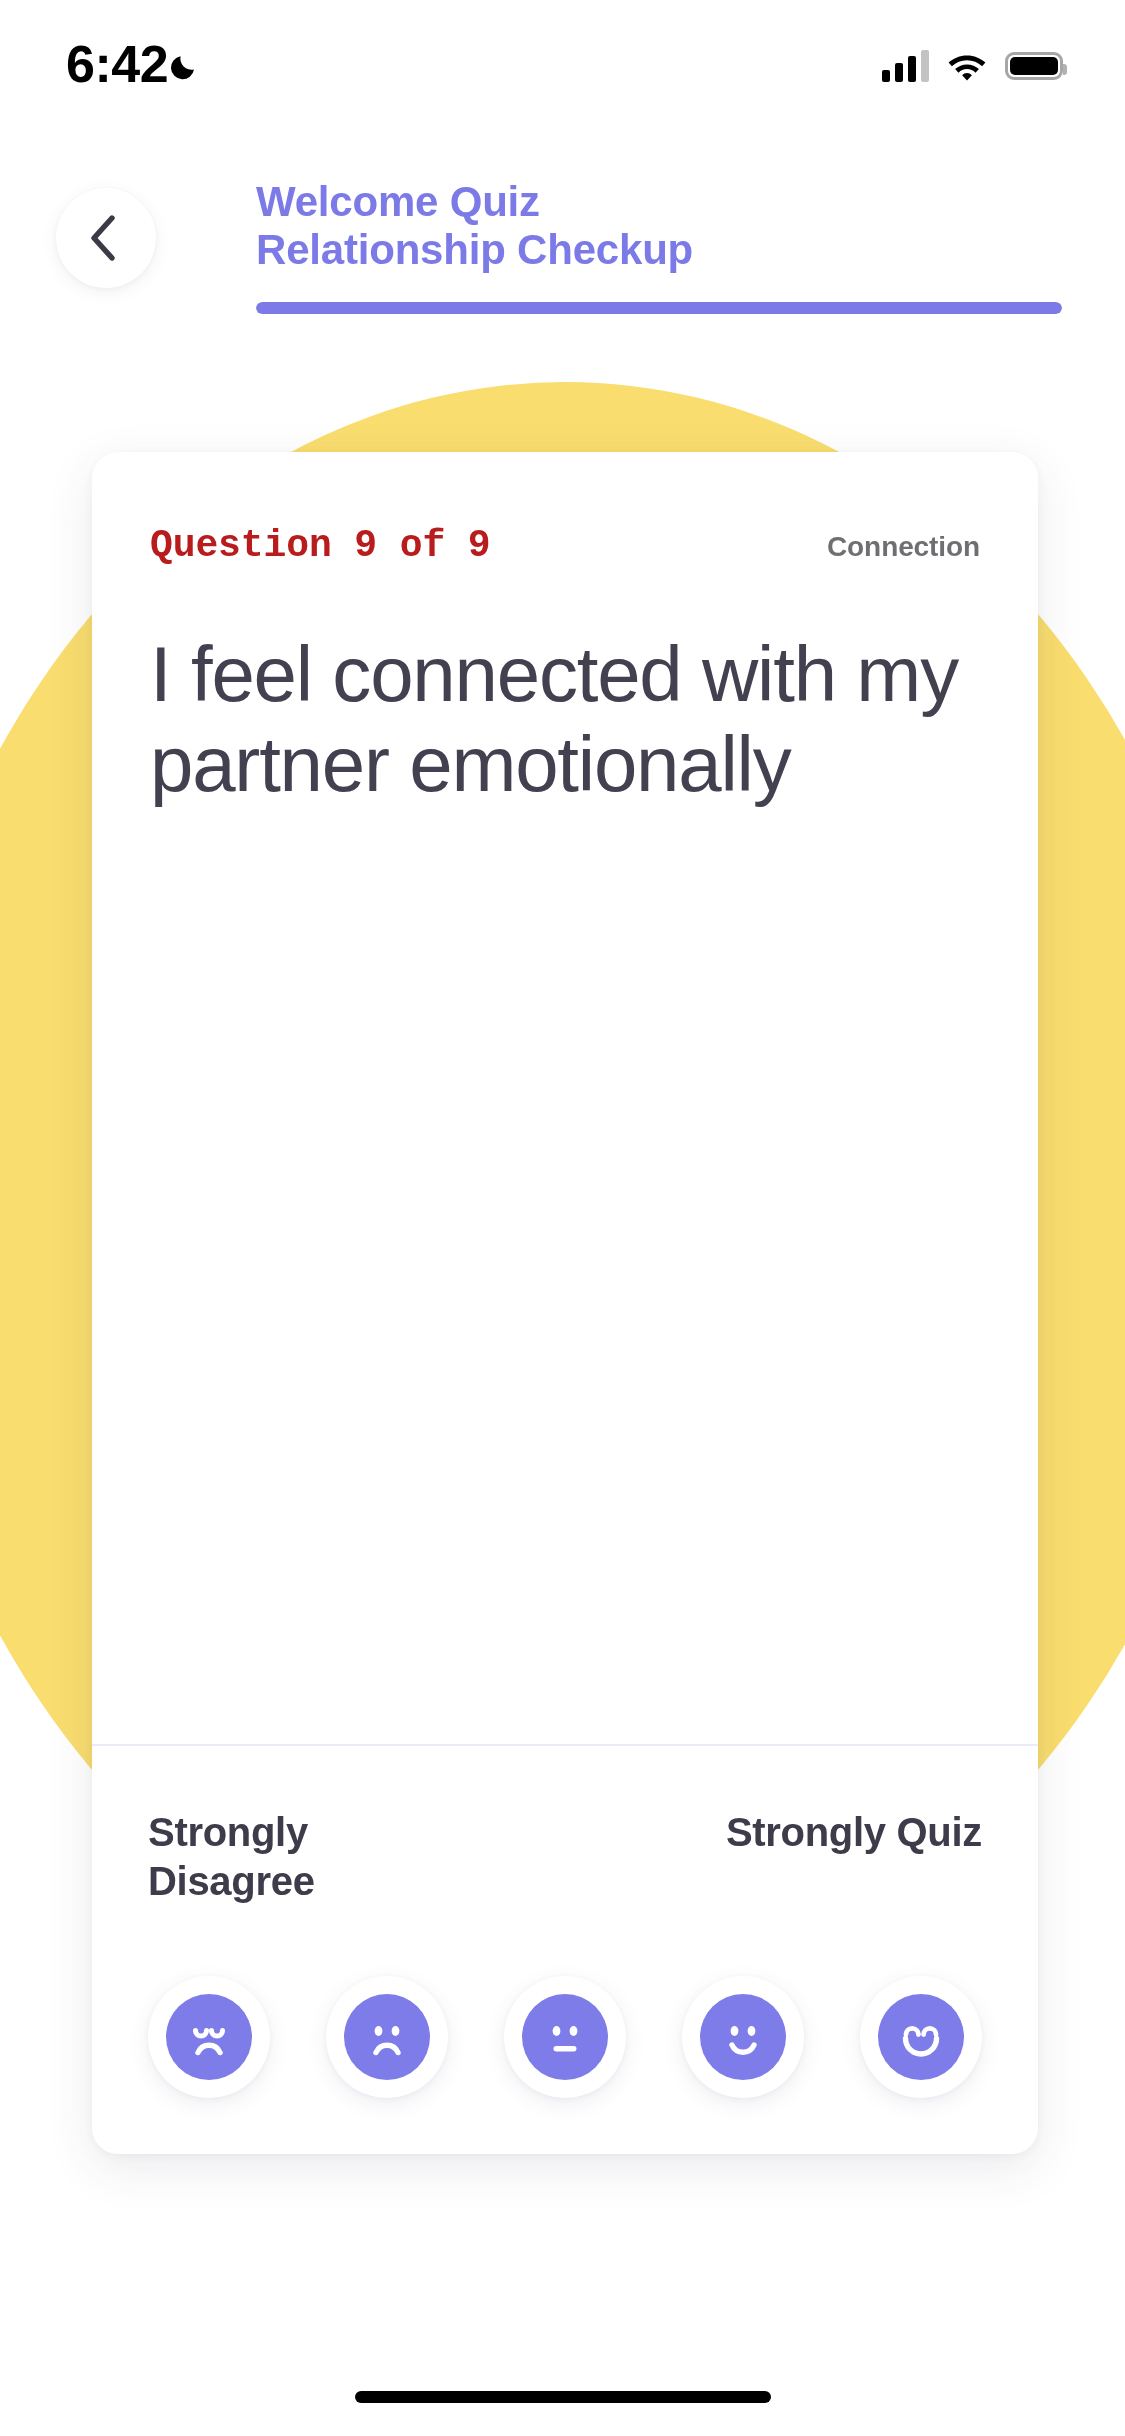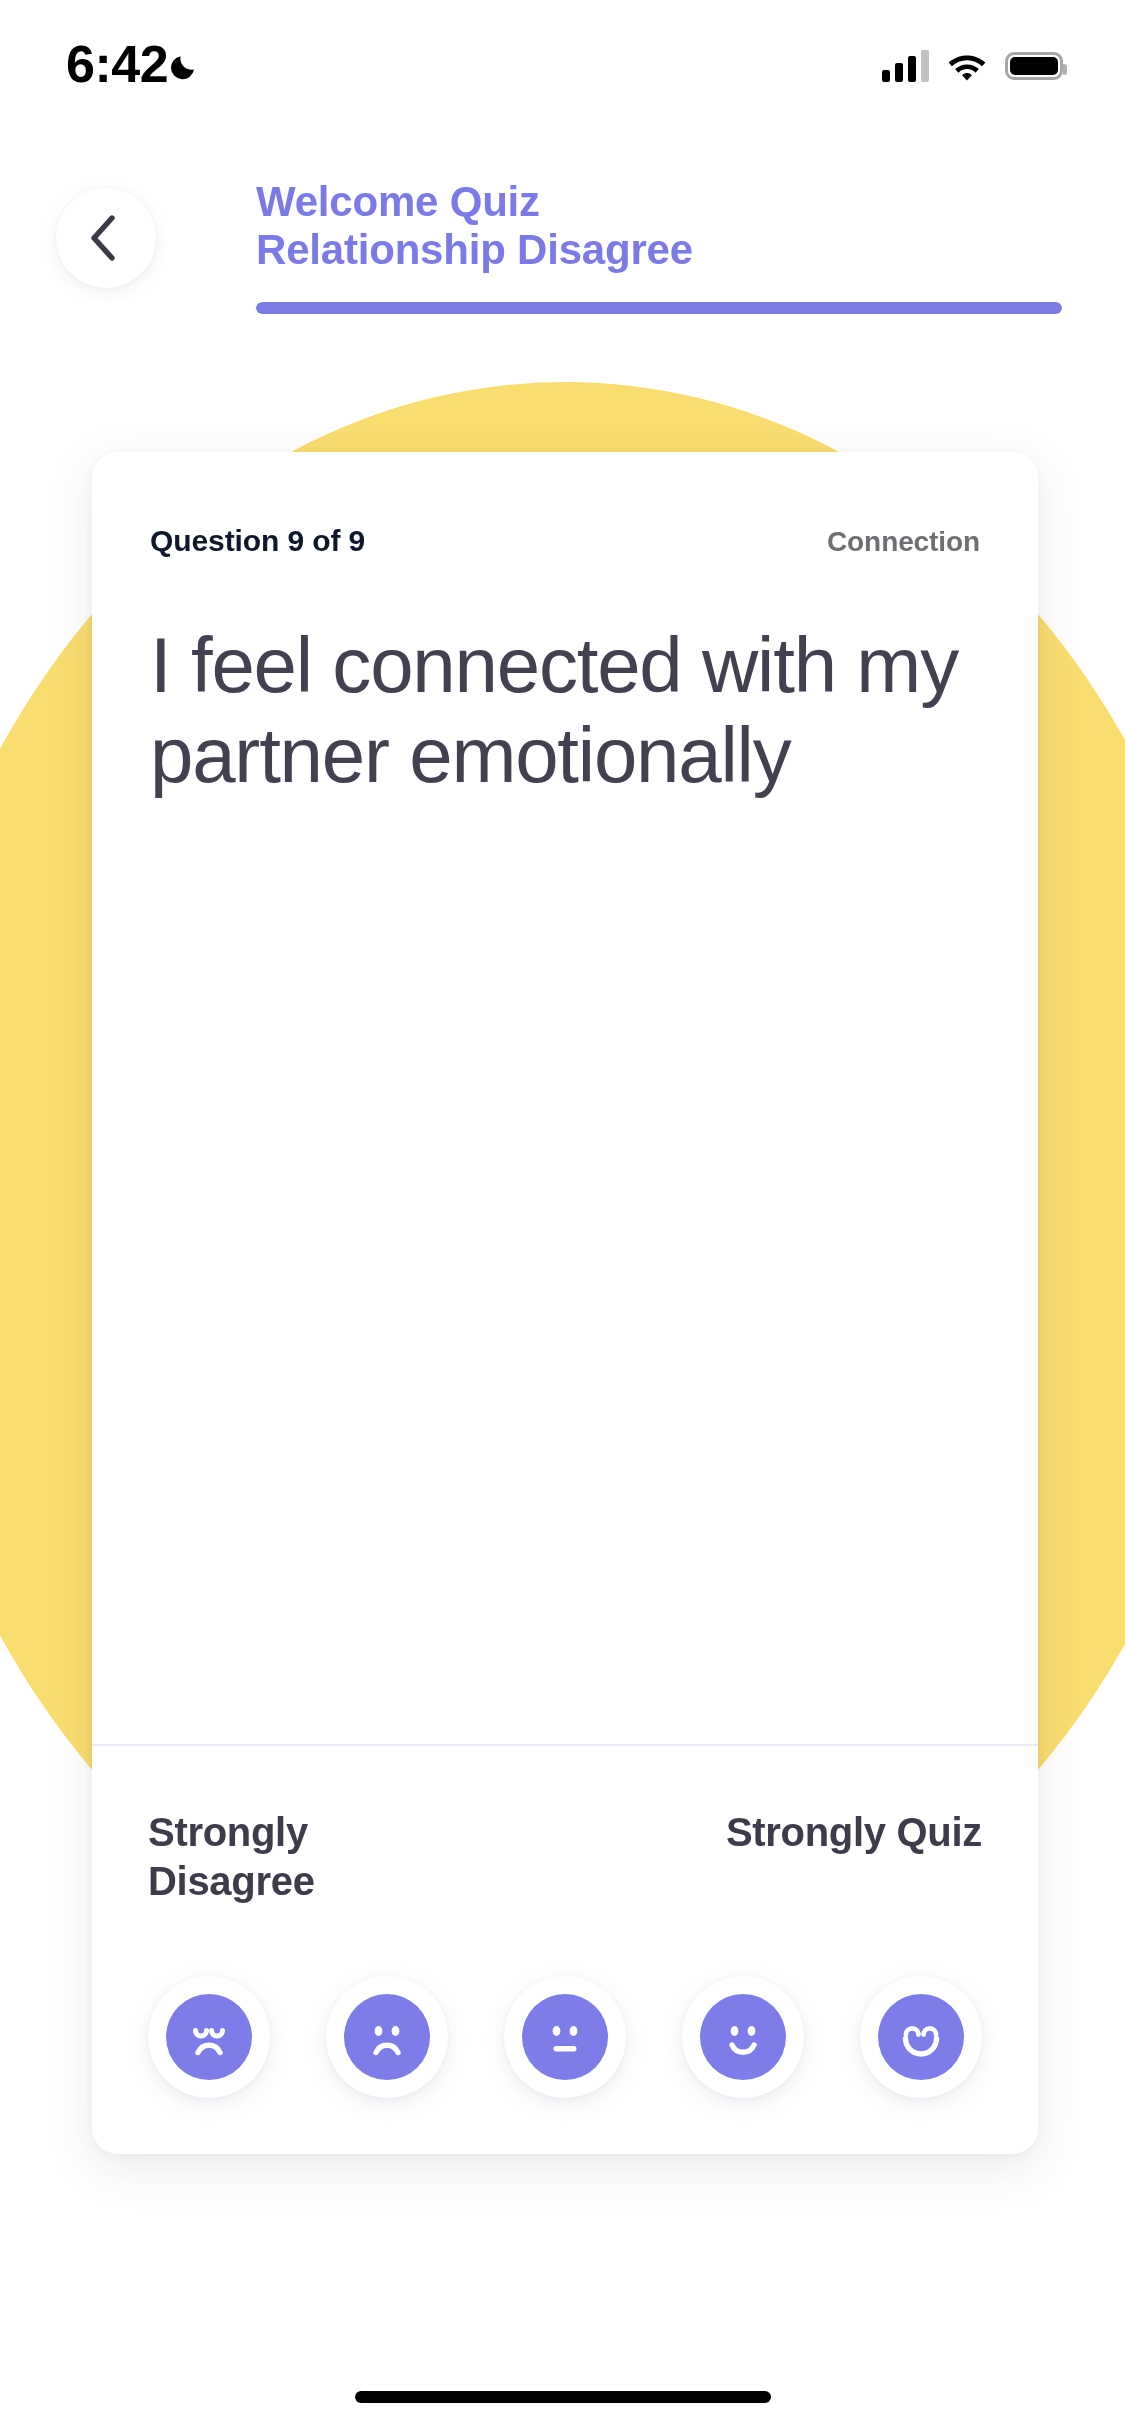--- a/index.html
+++ b/index.html
@@ -91,21 +91,21 @@
     left:92px; top:452px;
     width:946px; height:1702px;
     background:#ffffff;
     border-radius:26px;
     box-shadow:0 14px 48px rgba(60,60,90,.10), 0 2px 10px rgba(60,60,90,.05);
     z-index:20;
     display:flex; flex-direction:column;
   }
   .card-body{ flex:1; padding:72px 58px 0 58px; }
   .meta-row{ display:flex; justify-content:space-between; align-items:baseline; }
-  .q-counter{ font-size:30px; font-weight:700; color:#0f172a; letter-spacing:-0.1px;}
+  .q-counter{ font-size:38px; font-weight:700; color:#b91c1c; letter-spacing:-0.1px;font-family:Liberation Mono, monospace;}
   .q-category{ font-size:28px; font-weight:700; color:#6f6f73; letter-spacing:-0.1px;}
   .q-text{
     margin-top:62px;
     font-size:78px; font-weight:400; color:#434150;
     line-height:1.16; letter-spacing:-1.2px;
   }
 
   .card-footer{
     border-top:2px solid #eceaf6;
     padding:62px 56px 56px 56px;
@@ -175,21 +175,21 @@
 </div>
 
 <div class="header">
   <div class="back-btn">
     <svg class="chev" viewBox="0 0 30 46">
       <path d="M24 3 L6 23 L24 43" fill="none" stroke="#3c3a47" stroke-width="5.4" stroke-linecap="round" stroke-linejoin="round"></path>
     </svg>
   </div>
   <div class="header-titles">
     <div class="t">Welcome Quiz</div>
-    <div class="t">Relationship Disagree</div>
+    <div class="t">Relationship Checkup</div>
   </div>
 </div>
 <div class="progress-track">
   <div class="progress-fill" style="width:100%"></div>
 </div>
 
 <div class="blob"></div>
 
 <div class="card">
   <div class="card-body">

